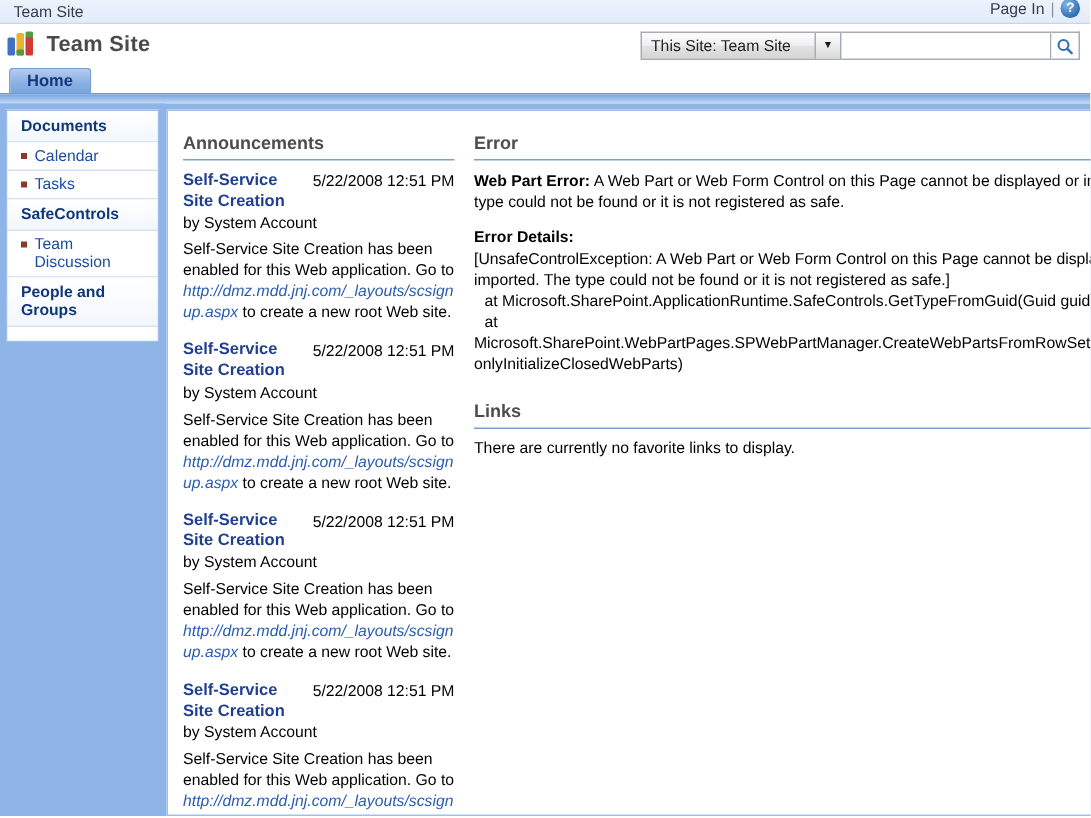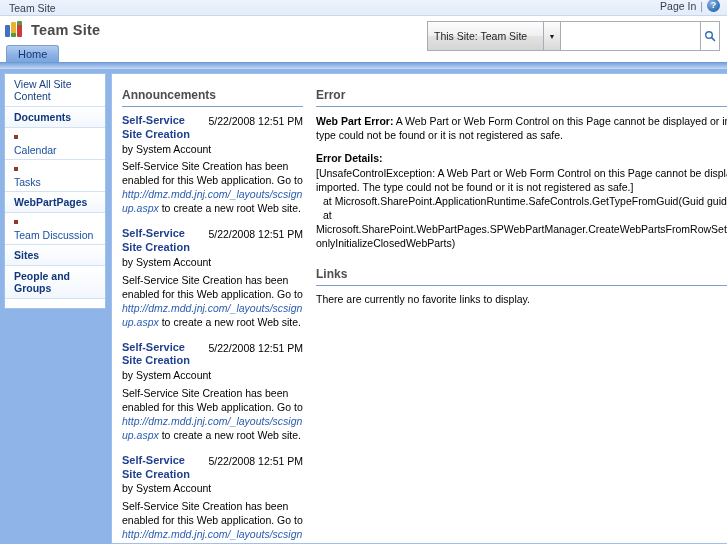--- a/index.html
+++ b/index.html
@@ -75,21 +75,21 @@
     display: flex; align-items: center; justify-content: center;
     line-height: 1;
   }
 
   
   .searchbar {
     position: absolute;
     right: 7px; top: 5px;
     display: flex;
     align-items: stretch;
-    height: 30px;
+    height: 19px;
   }
   .scope-select {
     width: 134px;
     border: 1px solid #a8adb5;
     background: linear-gradient(to bottom, #fdfdfd 0%, #f0f0f0 48%, #e2e2e2 52%, #d5d5d5 100%);
     display: flex; align-items: center;
     font-size: 10.5px; color: #222;
     padding-left: 6px;
     position: relative;
   }
@@ -130,21 +130,21 @@
   }
   .tab {
     height: 17px;
     min-width: 40px;
     padding: 0 11px;
     background: linear-gradient(to bottom, #b4cdef 0%, #8cb2e4 55%, #7aa5de 100%);
     border: 1px solid #7d9fd0;
     border-bottom: none;
     border-radius: 3px 3px 0 0;
     font-size: 11px;
-    font-weight: normal;
+    font-weight: bold;
     color: #16387a;
     display: flex; align-items: center; justify-content: center;
   }
 
   
   .bandline {
     height: 7px;
     background: linear-gradient(to bottom, #7aa5de 0%, #a6c4ec 60%, #c7dcf6 100%);
     border-top: 1px solid #6f9ad6;
   }
@@ -181,21 +181,20 @@
     color: #10377a;
     background: linear-gradient(to bottom,#ffffff 0%, #f2f7fd 100%);
   }
   .nav-sub {
     padding: 3px 7px 3px 9px;
     border-bottom: 1px solid #d2e1f5;
     display: flex;
     align-items: flex-start;
     gap: 5px;
     background: #fff;
-    flex-direction: column;
   }
   .bullet {
     width: 4px; height: 4px;
     background: #8d3a2a;
     margin-top: 4px;
     flex: none;
   }
   .nav-sub-label { font-size: 10.5px; color: #1a4fa0; }
   .nav-tail {
     height: 9px;
@@ -338,51 +337,45 @@
 <div class="tabrow">
   <div class="tab">Home</div>
 </div>
 <div class="bandline"></div>
 
 <div class="main">
 
   <div class="leftnav">
     <div class="navbox">
 
-      <div class="nav-item plain">
-        <span>View All Site Content</span>
-      </div>
 
       <div class="nav-item header">
         <span>Documents</span>
       </div>
 
 
       <div class="nav-sub">
         <span class="bullet"></span>
         <span class="nav-sub-label">Calendar</span>
       </div>
 
       <div class="nav-sub">
         <span class="bullet"></span>
         <span class="nav-sub-label">Tasks</span>
       </div>
 
       <div class="nav-item header">
-        <span>WebPartPages</span>
+        <span>SafeControls</span>
       </div>
 
       <div class="nav-sub">
         <span class="bullet"></span>
         <span class="nav-sub-label">Team Discussion</span>
       </div>
 
-      <div class="nav-item header">
-        <span>Sites</span>
-      </div>
 
       <div class="nav-item header">
         <span>People and Groups</span>
       </div>
 
       <div class="nav-tail"></div>
     </div>
   </div>
 
   <div class="contentwrap">

